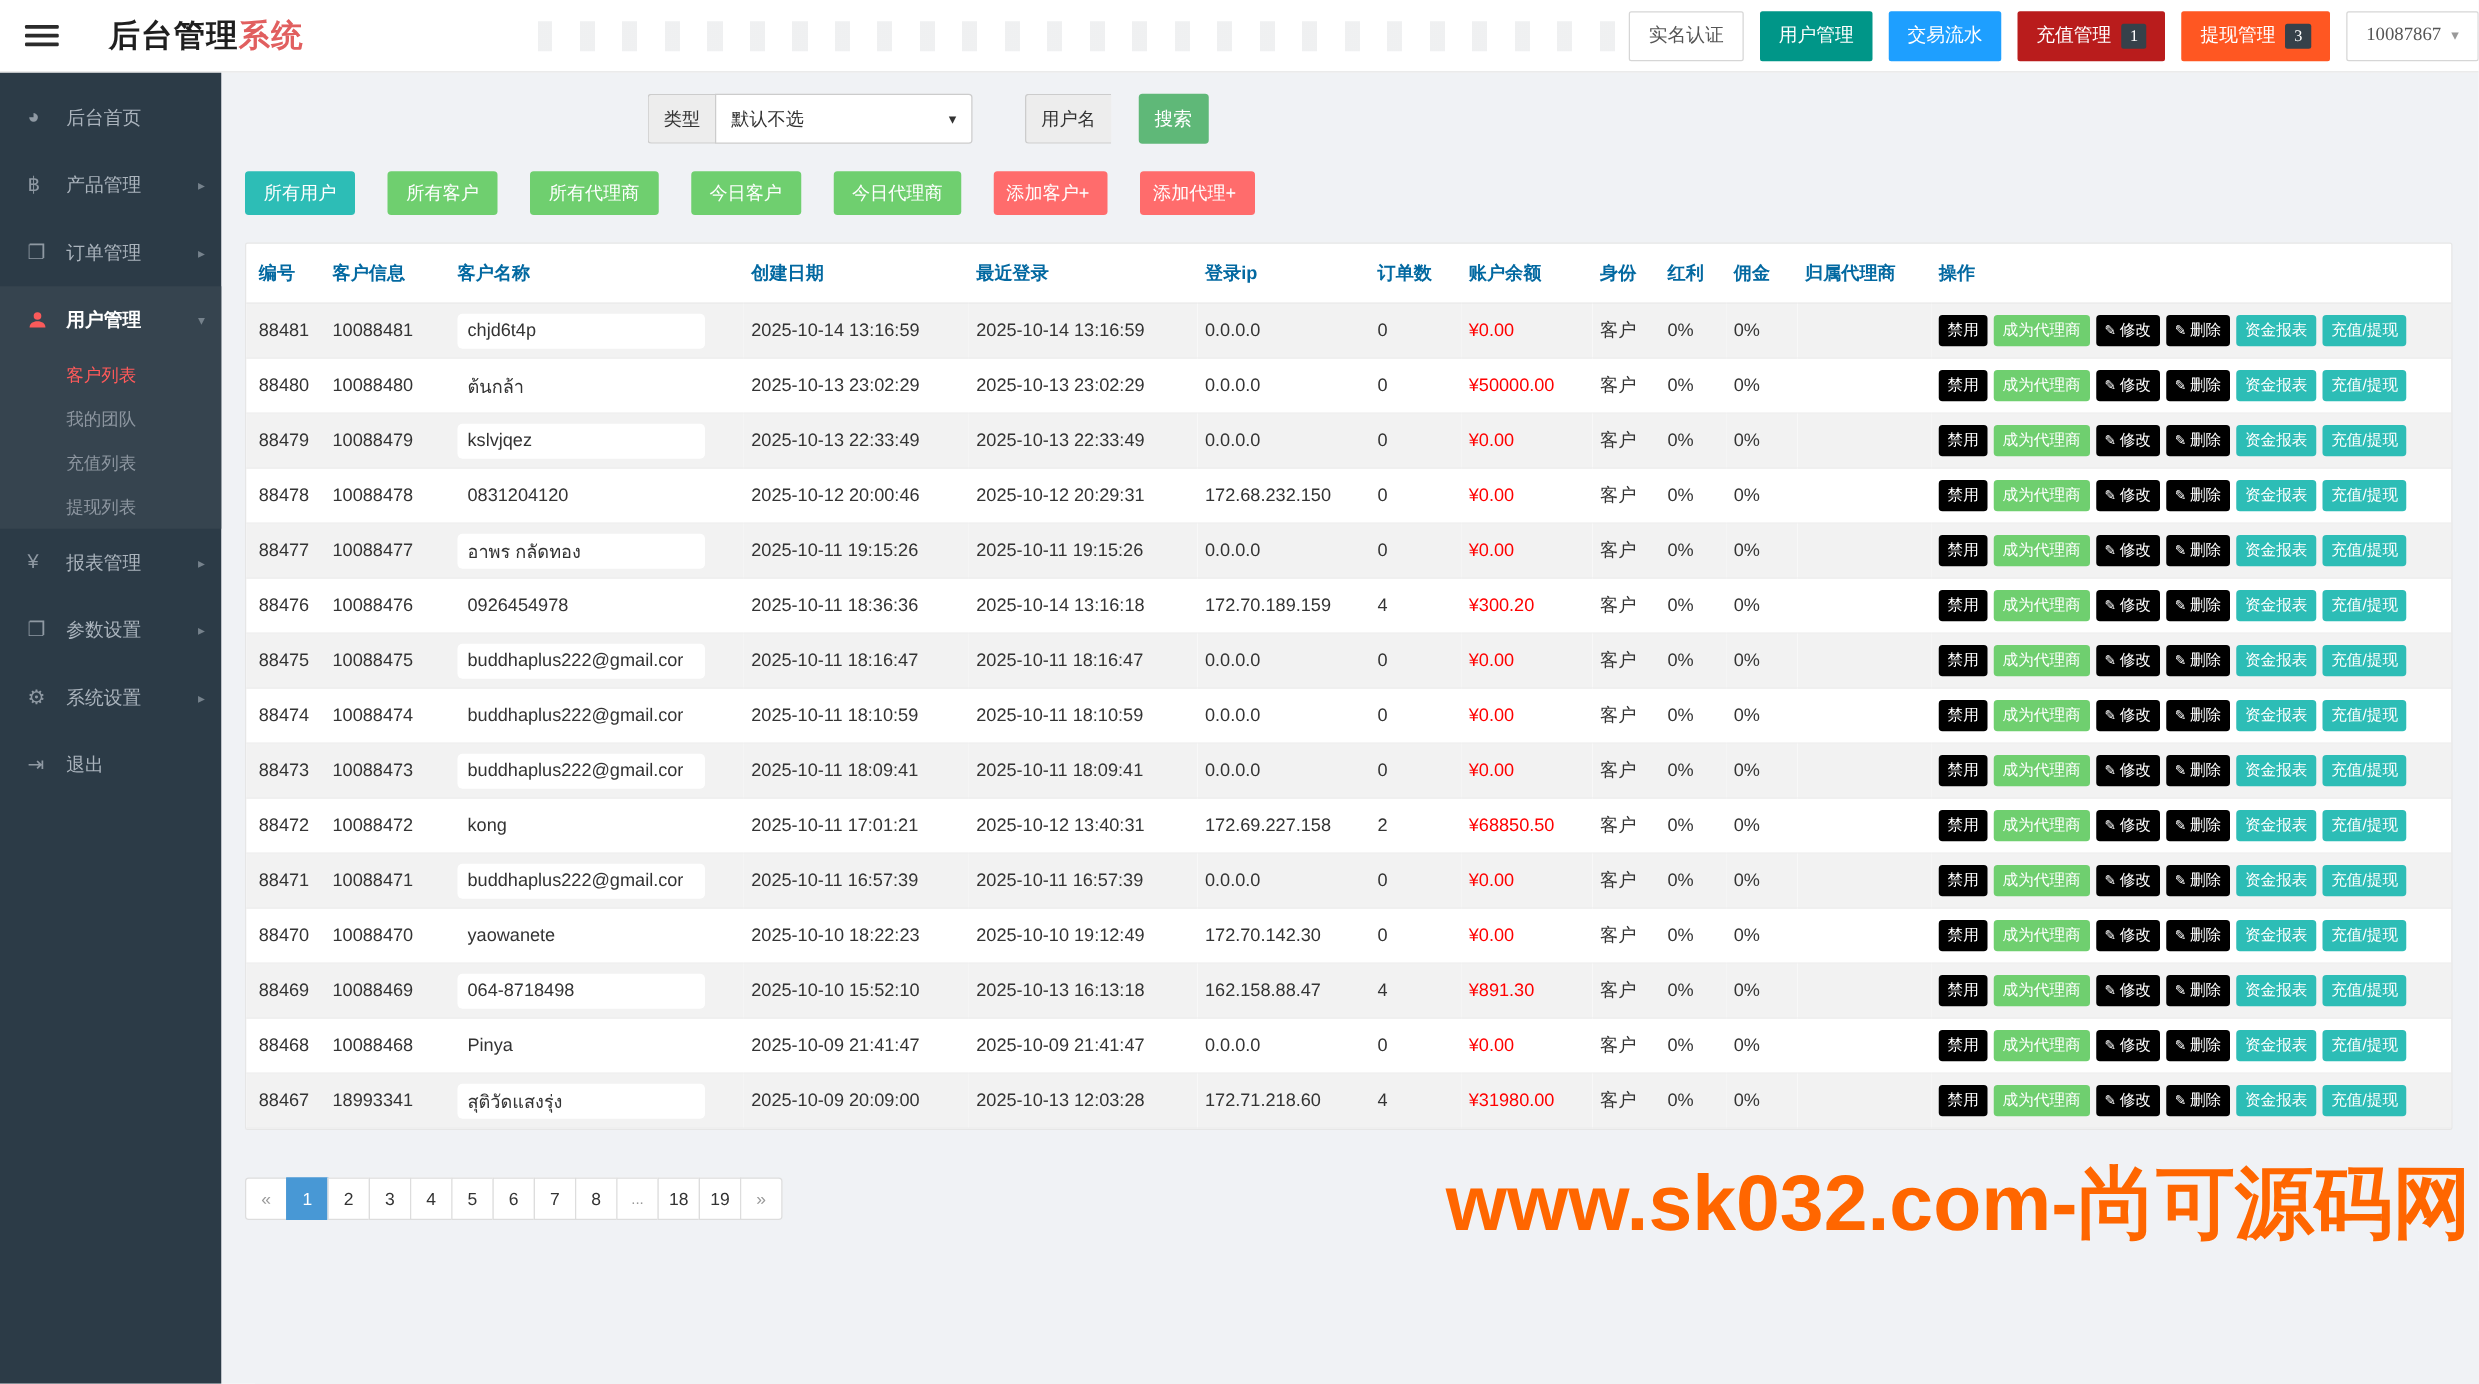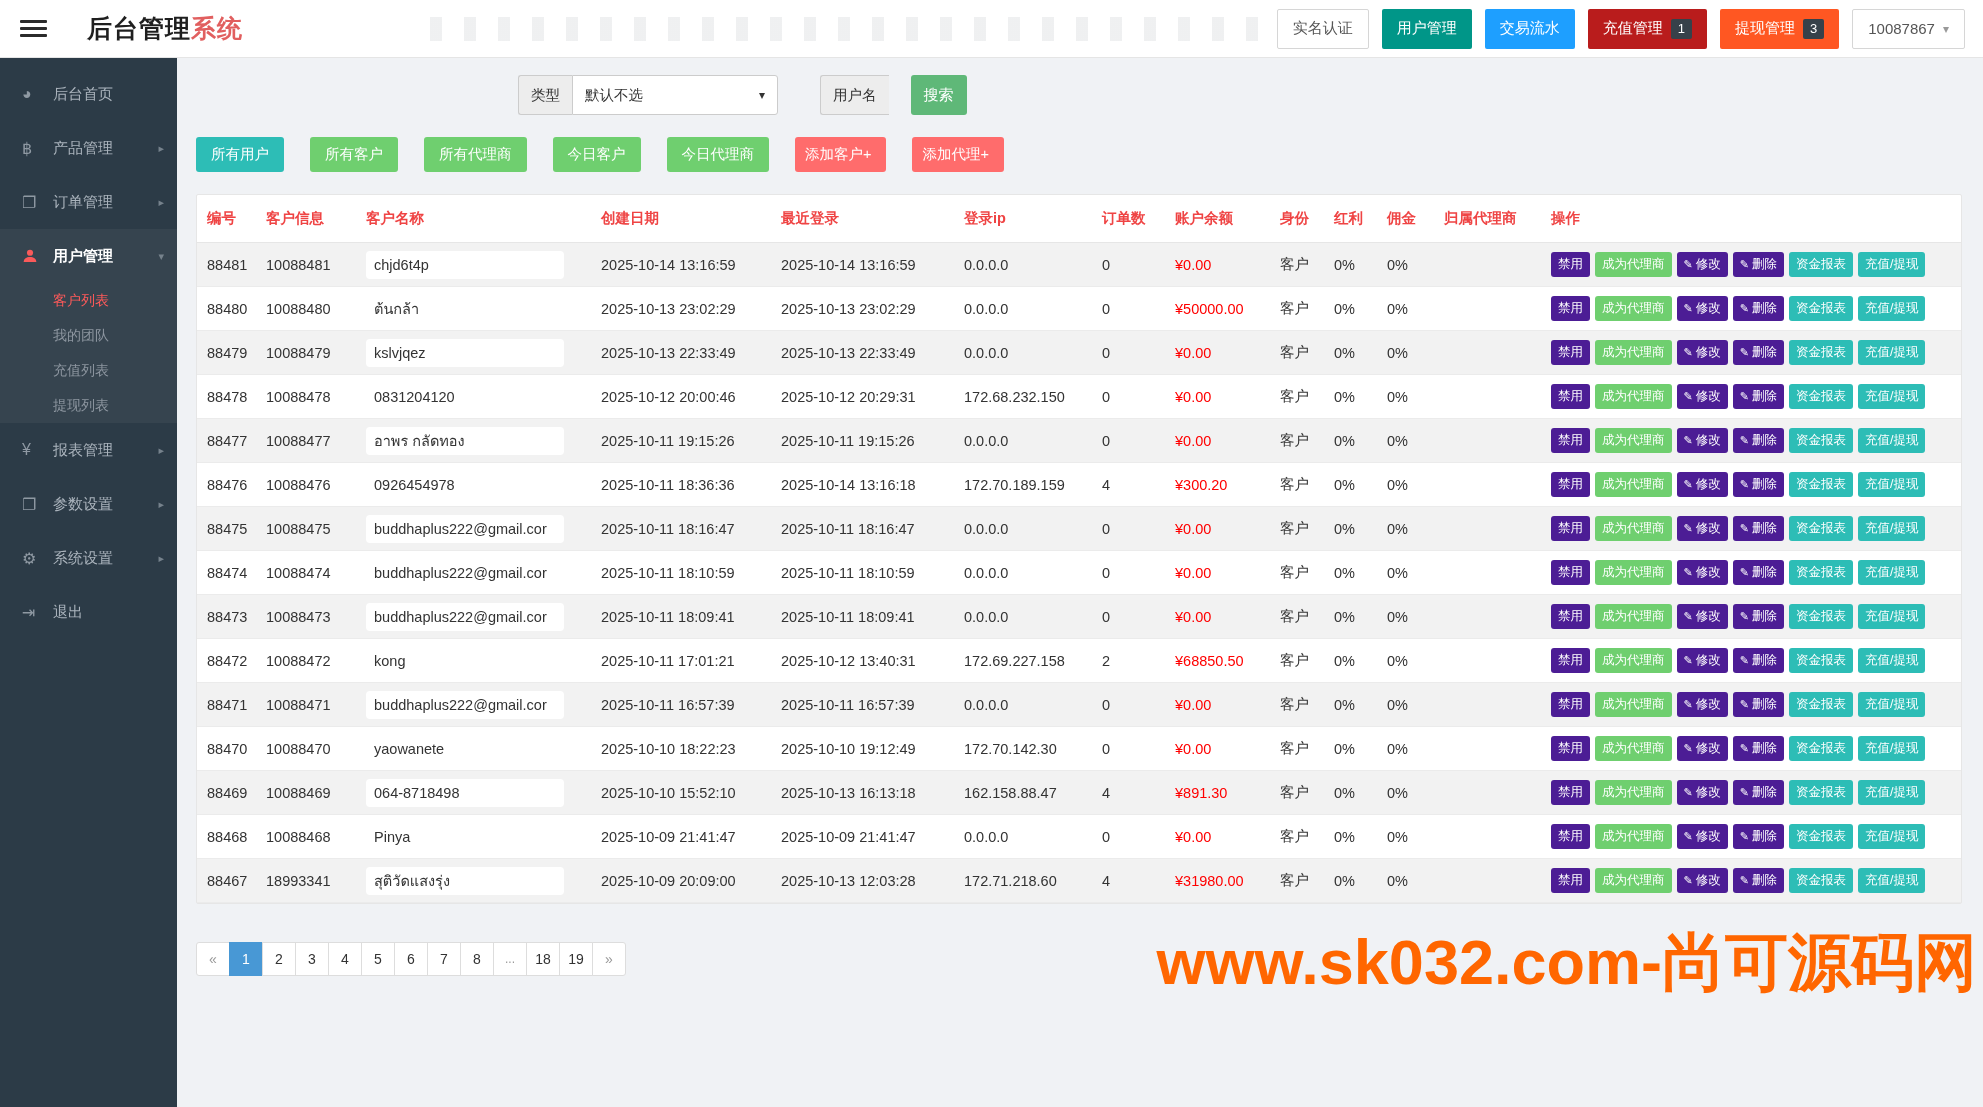--- a/index.html
+++ b/index.html
@@ -12,21 +12,21 @@
   
   .topbar{position:absolute;top:0;left:0;right:0;height:57px;background:#fff;
     border-bottom:1px solid #e5e5e5;display:flex;align-items:center;z-index:30;}
   .topbar::after{content:"";position:absolute;left:430px;right:570px;top:17px;height:24px;
     background:repeating-linear-gradient(90deg,rgba(100,110,120,.10) 0 12px,transparent 12px 34px);
     pointer-events:none;}
   .burger{width:27px;margin-left:20px;cursor:pointer;}
   .burger span{display:block;height:3px;background:#2b2b2b;margin:4px 0;border-radius:1px;}
   .logo{font-size:25px;font-weight:bold;color:#1f1f1f;margin-left:40px;letter-spacing:1px;white-space:nowrap;}
   .logo .red{color:#e15f5f;}
-  .hdr-right{margin-left:auto;display:flex;align-items:center;gap:13px;margin-right:18px;position:relative;z-index:2;}
+  .hdr-right{margin-left:auto;display:flex;align-items:center;gap:13px;position:relative;z-index:2;font-family:Liberation Serif, serif;}
   .hbtn{height:40px;border:none;border-radius:2px;font-size:15px;color:#fff;padding:0 15px;
     display:flex;align-items:center;gap:8px;cursor:pointer;white-space:nowrap;font-family:inherit;}
   .hbtn-white{background:#fff;border:1px solid #d6d6d6;color:#555;}
   .hbtn-teal{background:#009688;}
   .hbtn-blue{background:#1E9FFF;}
   .hbtn-orange{background:#b91c1c;}
   .hbtn-red{background:#FF5722;}
   .hbadge{background:#36414a;color:#fff;font-size:13px;line-height:20px;padding:0 7px;border-radius:2px;}
   .hcaret{color:#999;font-size:12px;}
   
@@ -62,32 +62,32 @@
   .qbtn{height:35px;border:none;border-radius:3px;color:#fff;font-size:14.5px;padding:0 15px;
     cursor:pointer;white-space:nowrap;font-family:inherit;}
   .qbtn-teal{background:#2DBDB6;}
   .qbtn-green{background:#6FCF6F;}
   .qbtn-salmon{background:#FF6C6C;padding-left:10px;}
   
   .card{margin-top:22px;background:#fff;border:1px solid #e6e6e6;border-radius:2px;}
   .card-title{height:46px;line-height:46px;padding-left:16px;font-size:15px;color:#333;
     border-bottom:1px solid #eee;}
   table{width:100%;border-collapse:collapse;table-layout:fixed;}
-  thead th{height:47px;text-align:left;font-size:14.5px;color:#ef4444;font-weight:bold;
+  thead th{height:47px;text-align:left;font-size:14.5px;color:#0369a1;font-weight:bold;
     padding:0 6px;border-bottom:1px solid #e6e6e6;white-space:nowrap;}
   tbody td{height:43px;font-size:14.5px;color:#333;padding:0 6px;border-bottom:1px solid #ebebeb;
     white-space:nowrap;overflow:hidden;}
   tbody tr:nth-child(odd){background:#f2f2f2;}
   th:first-child,td:first-child{padding-left:10px;}
   .balance{color:#ff0000;}
   .name-box{width:182px;height:28px;background:#fff;border:none;border-radius:4px;padding:0 8px;
     font-size:14.5px;color:#333;font-family:inherit;outline:none;}
   .abtn{height:25px;border:none;border-radius:3px;color:#fff;font-size:12.5px;padding:0 7px;
     margin-right:5px;cursor:pointer;white-space:nowrap;font-family:inherit;}
-  .abtn-salmon{background:#4c1d95;}
+  .abtn-salmon{background:#000000;}
   .abtn-green{background:#6FCF6F;}
   .abtn-teal{background:#2DBDB6;}
   .abtn .pencil{margin-right:3px;font-size:11px;}
   
   .pagination{margin-top:38px;display:inline-flex;}
   .pgbtn{min-width:34px;height:34px;background:#fff;border:1px solid #ddd;margin-left:-1px;
     display:flex;align-items:center;justify-content:center;font-size:14px;color:#333;cursor:pointer;
     box-sizing:border-box;padding:0 4px;}
   .pgbtn.first{border-radius:3px 0 0 3px;margin-left:0;}
   .pgbtn.last{border-radius:0 3px 3px 0;}

